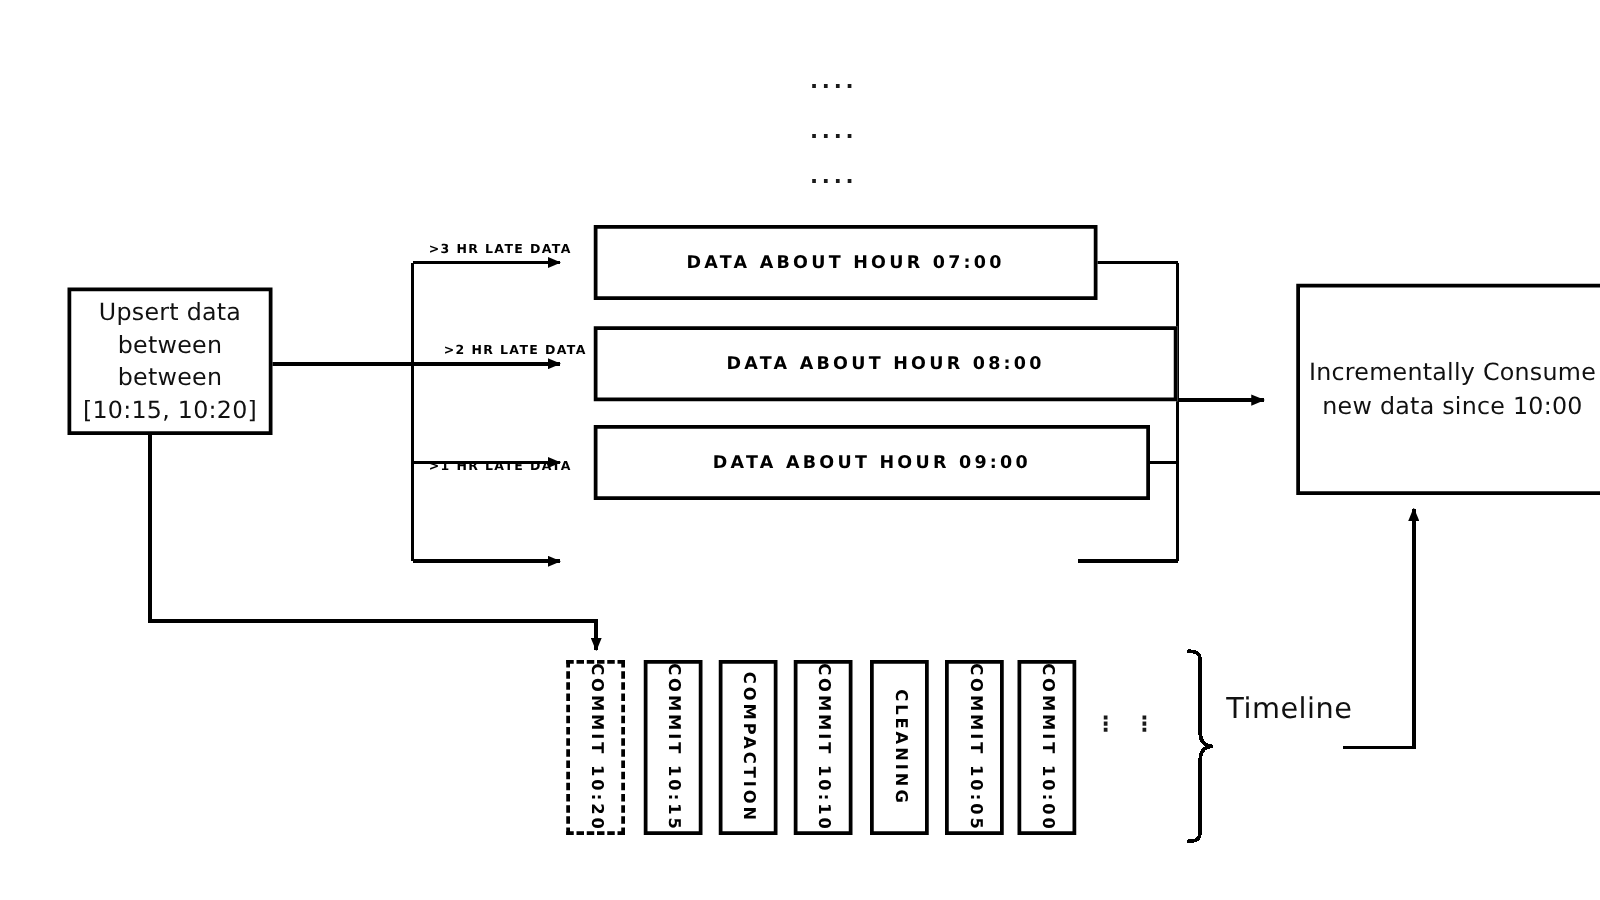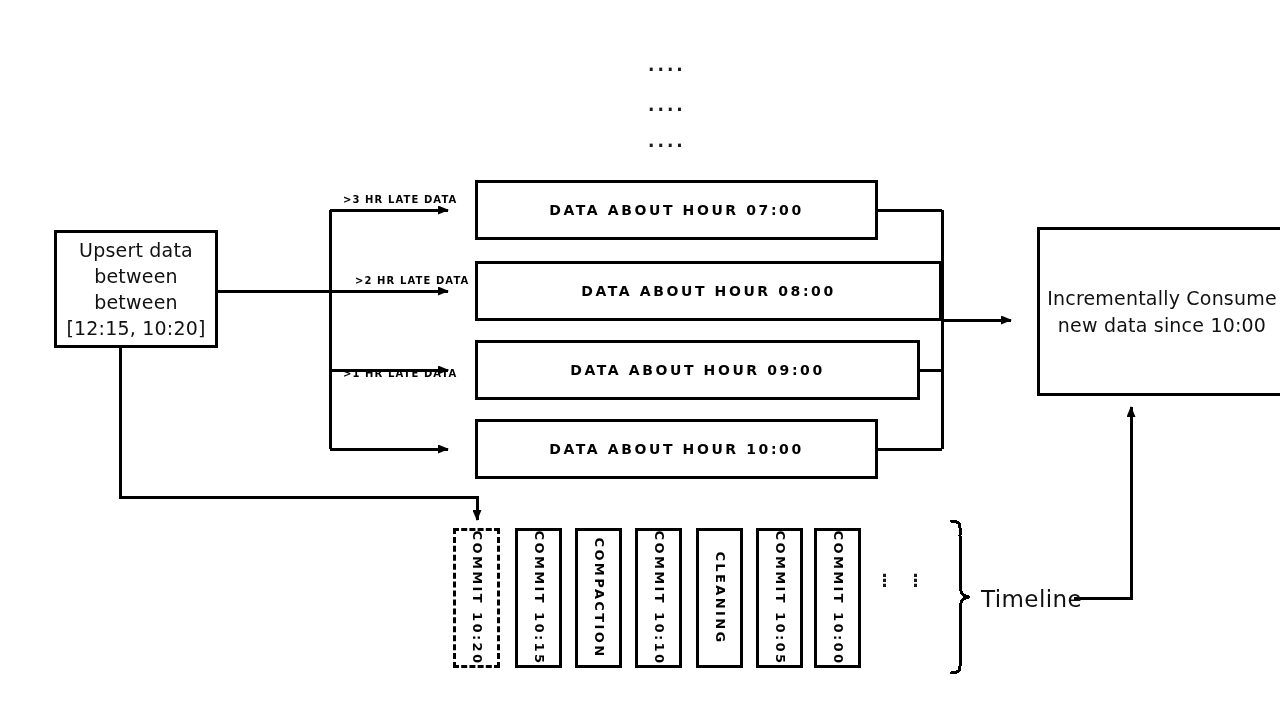--- a/index.html
+++ b/index.html
@@ -163,39 +163,36 @@
   </svg>
 
   <div class="dots-row" style="left:648px; top:55px;">....</div>
   <div class="dots-row" style="left:648px; top:95px;">....</div>
   <div class="dots-row" style="left:648px; top:131px;">....</div>
 
   <div class="node" style="left:38px; top:230px; width:164px; height:118px;">
     <div class="prose">
       <div>Upsert data</div>
       <div>between between</div>
-      <div>[12:15, 10:20]</div>
+      <div>[10:15, 10:20]</div>
     </div>
   </div>
 
   <div class="edge-label caps-sm" style="left:343px; top:205px;">&gt;3 HR LATE DATA</div>
   <div class="edge-label caps-sm" style="left:343px; top:286px;margin-left:12px;">&gt;2 HR LATE DATA</div>
   <div class="edge-label caps-sm" style="left:343px; top:347px;margin-top:32px;">&gt;1 HR LATE DATA</div>
 
   <div class="node" style="left:459px; top:180px; width:403px; height:60px;">
     <span class="caps">DATA ABOUT HOUR 07:00</span>
   </div>
   <div class="node" style="left:459px; top:261px; width:467px; height:60px;">
     <span class="caps">DATA ABOUT HOUR 08:00</span>
   </div>
   <div class="node" style="left:459px; top:340px; width:445px; height:60px;">
     <span class="caps">DATA ABOUT HOUR 09:00</span>
-  </div>
-  <div class="node" style="left:459px; top:419px; width:403px; height:60px;">
-    <span class="caps">DATA ABOUT HOUR 10:00</span>
   </div>
 
   <div class="node" style="left:1021px; top:227px; width:250px; height:169px;">
     <div class="prose">
       <div>Incrementally Consume</div>
       <div>new data since 10:00</div>
     </div>
   </div>
 
   <div class="commit-box dashed" style="left:453px; top:528px; width:47px; height:140px;">
@@ -216,15 +213,15 @@
   <div class="commit-box" style="left:756px; top:528px; width:47px; height:140px;">
     <span class="commit-text">COMMIT 10:05</span>
   </div>
   <div class="commit-box" style="left:814px; top:528px; width:47px; height:140px;">
     <span class="commit-text">COMMIT 10:00</span>
   </div>
 
   <div class="dots-col" style="left:876px; top:576px; width:14px;">⋮</div>
   <div class="dots-col" style="left:907px; top:576px; width:14px;">⋮</div>
 
-  <div class="timeline-label" style="left:981px; top:586px;">Timeline</div>
+  <div class="timeline-label" style="left:981px; top:554px;">Timeline</div>
 
 </div>
 
 </body></html>

